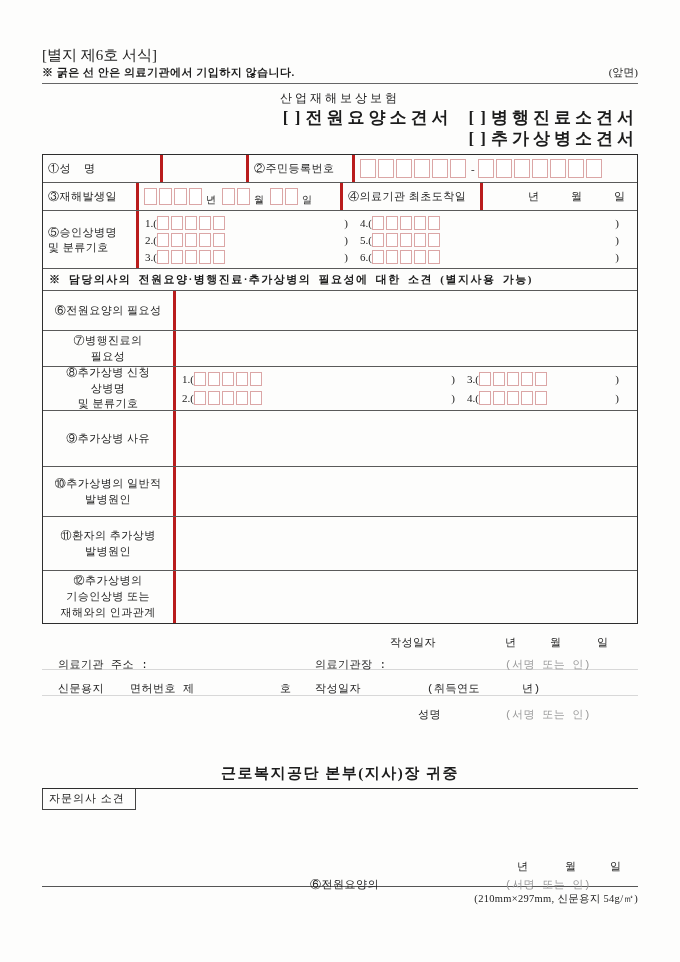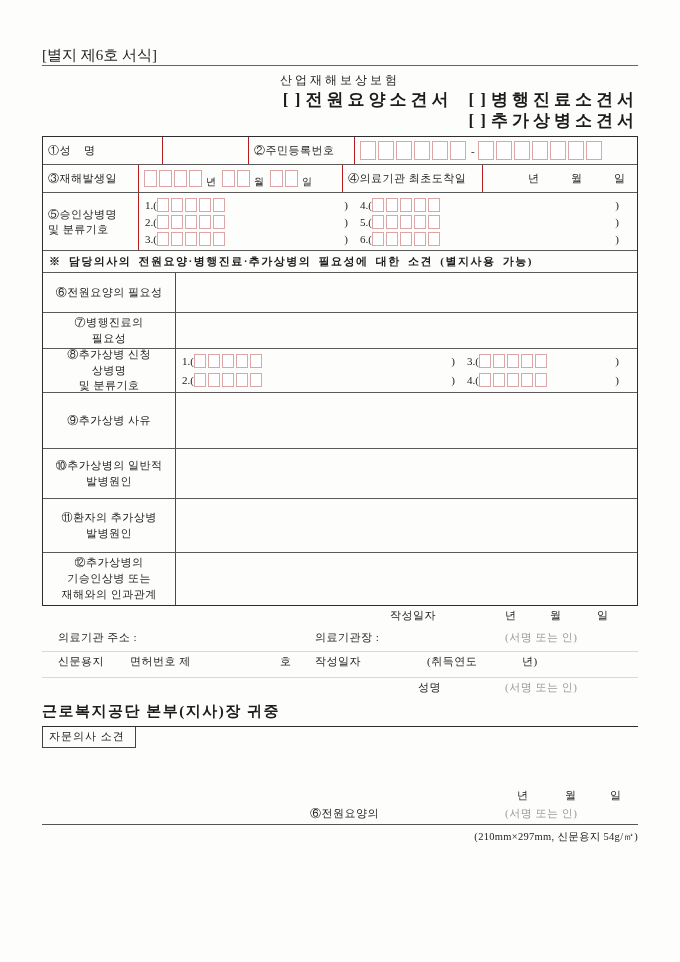--- a/index.html
+++ b/index.html
@@ -13,21 +13,21 @@
   .hdr-line { border-top:1px solid #666; margin-top:3px; }
   .ins-title { text-align:center; font-size:12px; letter-spacing:3px; margin-top:6px; height:17px; }
   .main-title { text-align:right; font-size:17px; font-weight:bold; letter-spacing:4px; line-height:21px; }
   .cb { margin-right:4px; letter-spacing:1px; }
   .tgap { display:inline-block; width:16px; }
 
   
   .tbl { border:1.6px solid #2e2e2e; margin-top:5px; }
   .trow { display:flex; border-bottom:1px solid #5a5a5a; }
   .trow:last-child { border-bottom:none; }
-  .cell { border-right:1px solid #b91c1c; padding:2px 5px; position:relative; }
+  .cell { border-right:3px solid #b91c1c; padding:2px 5px; position:relative; }
   .cell:last-child { border-right:none; flex:1; }
   .lbl { display:flex; align-items:center; letter-spacing:0.5px; }
   .pre { white-space:pre; }
   .ml  { white-space:pre-line; }
   .cml { justify-content:center; text-align:center; white-space:pre-line; line-height:1.45; }
   .boxcell { display:flex; align-items:center; }
   .box  { display:inline-block; width:16px; height:19px; border:1px solid #dba6a6; background:#fff; margin-right:2px; }
   .dbox { display:inline-block; width:13px; height:17px; border:1px solid #dba6a6; background:#fff; margin-right:2px; }
   .sbox { display:inline-block; width:12px; height:14px; border:1px solid #dba6a6; background:#fff; margin-right:2px; vertical-align:-3px; }
   .bgrp { display:inline-flex; align-items:center; }
@@ -36,37 +36,41 @@
   .ymd { display:flex; align-items:center; justify-content:flex-end; gap:32px; padding-right:12px; }
   .grid6 { display:grid; grid-auto-flow:column; grid-template-rows:repeat(3,1fr); grid-template-columns:215px 1fr; padding:3px 6px; }
   .grid4 { display:grid; grid-auto-flow:column; grid-template-rows:repeat(2,1fr); grid-template-columns:285px 1fr; padding:3px 6px; }
   .ditem { display:flex; align-items:center; padding-right:12px; }
   .ditem .close { margin-left:auto; }
   .noteb .fullnote { font-weight:bold; letter-spacing:1.5px; word-spacing:3px; display:flex; align-items:center; padding-left:6px; }
 
   
   .confirm { text-align:center; margin-top:8px; height:18px; letter-spacing:1px; }
   .frow { position:relative; }
-  .frow > span { position:absolute; top:2px; white-space:nowrap; letter-spacing:0.5px; }
+  .frow > span { position:absolute; top:11px; white-space:nowrap; letter-spacing:0.5px;font-family:Liberation Mono, monospace; }
   .uline { border-bottom:1px solid #d8d8d8; }
   .gray { color:#9a9a9a; }
-  .recipient { text-align:left; font-weight:bold; font-size:15px; letter-spacing:1.5px; height:22px; padding-top:2px; }
+  .recipient { text-align:center; font-weight:bold; font-size:15px; letter-spacing:1.5px; height:22px; padding-top:2px;margin-top:44px; }
   .adv-top { border-top:1.6px solid #2e2e2e; margin-top:4px; }
   .adv-tag { display:inline-block; border:1px solid #444; border-top:none; padding:2px 10px 3px 6px; letter-spacing:1px; }
   .adv-space { height:38px; }
   .adv-bottom { border-top:1px solid #555; }
   .paper-spec { text-align:right; margin-top:5px; font-size:10.5px; letter-spacing:0.3px; }
 </style>
 </head>
 <body>
 
 <div class="page">
 
   <div class="form-ref">[별지 제6호 서식]</div>
 
+  <div class="hdr2">
+    <span class="note-b">※ 굵은 선 안은 의료기관에서 기입하지 않습니다.</span>
+    <span>(앞면)</span>
+  </div>
   <div class="hdr-line"></div>
 
   <div class="ins-title">산업재해보상보험</div>
 
   <div class="main-title">
     <span class="cb">[ ]</span><span>전원요양소견서</span><span class="tgap"></span><span class="cb">[ ]</span><span>병행진료소견서</span>
   </div>
   <div class="main-title">
     <span class="cb">[ ]</span><span>추가상병소견서</span>
   </div>

